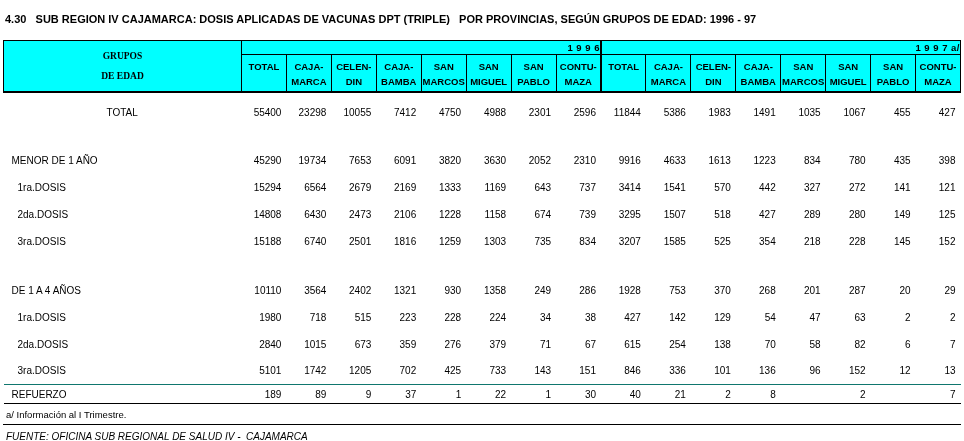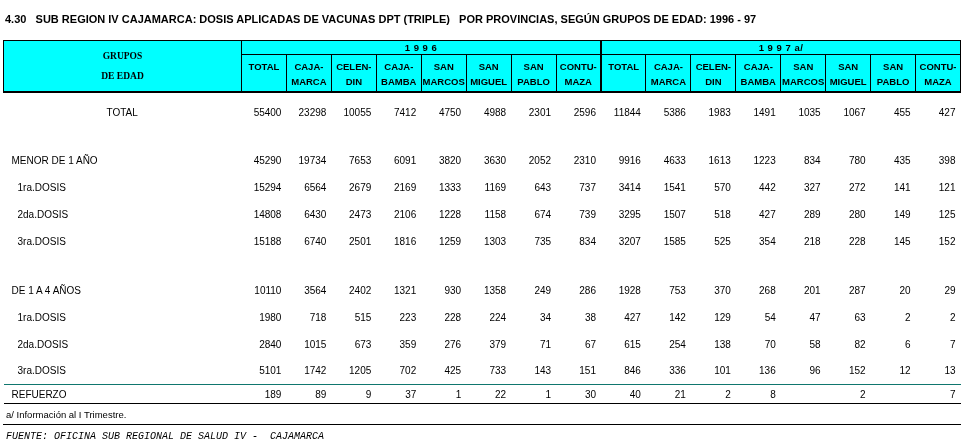--- a/index.html
+++ b/index.html
@@ -14,21 +14,21 @@
   table.dpt {
     border-collapse:collapse; table-layout:fixed;
     width:958px; margin:15px 0 0 3px;
   }
   col.c-label { width:238px; }
   thead th {
     background:var(--header-bg,#00ffff);
     border:1px solid #000;
     font-size:9.5px; font-weight:bold; padding:0; text-align:center;
   }
-  th.year { height:14px; letter-spacing:0.5px; }
+  th.year { height:14px; letter-spacing:0.5px;text-align:right; }
   th.corner { vertical-align:middle; line-height:20px; border-bottom:2px solid #000;font-family:Liberation Serif, serif; }
   tr.subheads th {
     height:37px; vertical-align:top; padding-top:4px; line-height:15px;
     border-bottom:2px solid #000;
   }
   .ydiv { border-left:2px solid #000 !important; }
   tbody td {
     font-size:10px; height:27px; vertical-align:middle;
     text-align:right; padding:0 5px 0 0; white-space:nowrap; overflow:hidden;
   }
@@ -38,21 +38,21 @@
   tr.first td { height:33px; vertical-align:bottom; padding-bottom:7px; }
   tr.spacer td { height:22px; }
   tr.ruled td { border-top:1px solid #0f766e; border-bottom:1px solid #000; height:19px; }
   .footnote-note {
     margin:0 3px; padding:5px 0 4px 3px;
     border-bottom:1px solid #000;
     font-size:9.5px; white-space:pre;
   }
   .footnote-source {
     margin:0 3px; padding:6px 0 0 3px;
-    font-style:italic; font-size:10px; white-space:pre;font-family:Liberation Mono, monospace;
+    font-style:italic; font-size:10px; white-space:pre;
   }
 </style>
 </head>
 <body>
 
 <div class="title">4.30   SUB REGION IV CAJAMARCA: DOSIS APLICADAS DE VACUNAS DPT (TRIPLE)   POR PROVINCIAS, SEGÚN GRUPOS DE EDAD: 1996 - 97</div>
 
 <table class="dpt">
   <colgroup>
     <col class="c-label">

